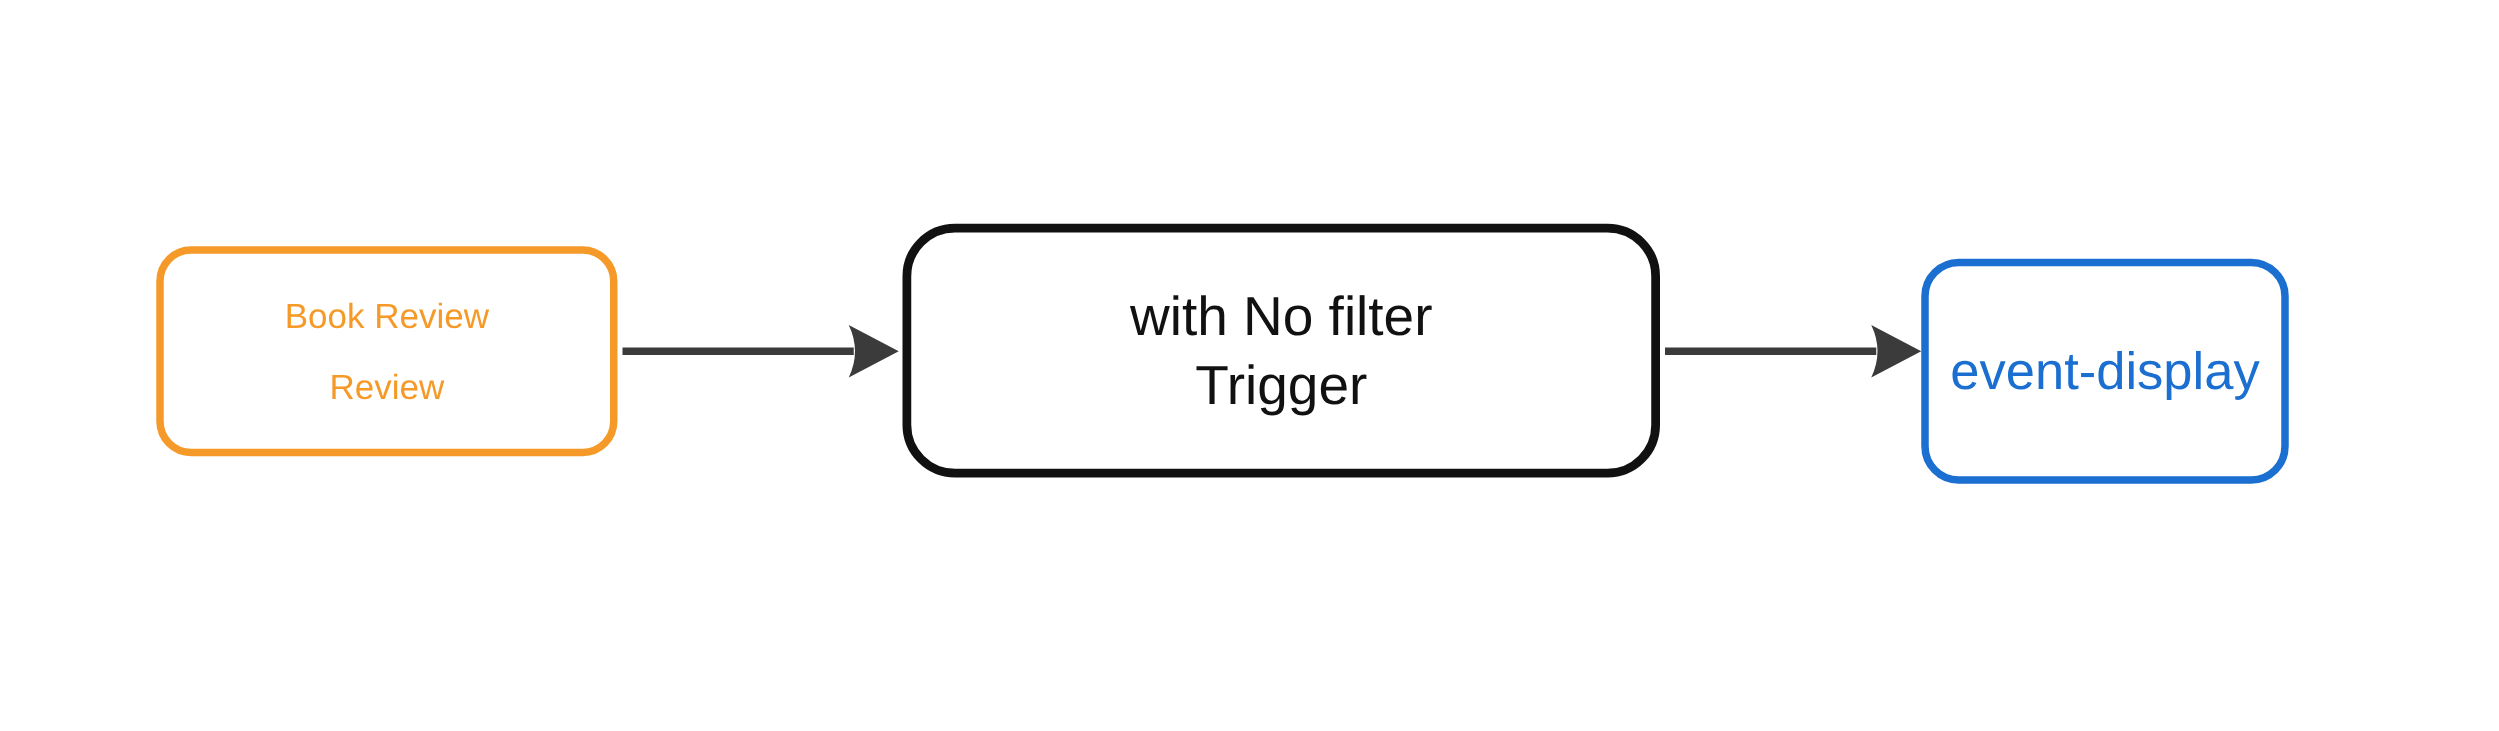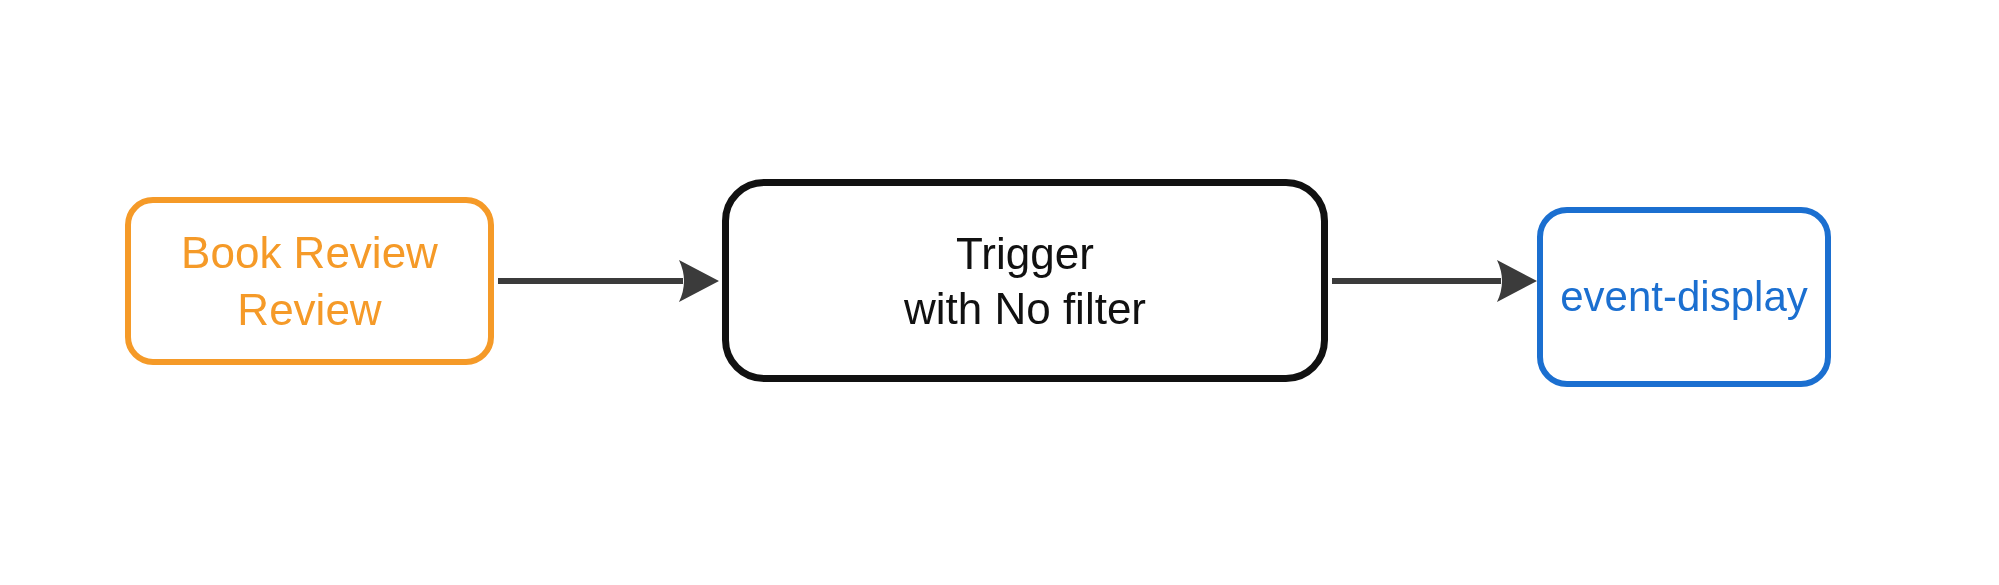--- a/index.html
+++ b/index.html
@@ -20,21 +20,21 @@
     color: var(--c, #000);
     display: flex;
     align-items: center;
     justify-content: center;
     text-align: center;
   }
   .node .label .line { display: block; }
   .node-broker {
     left: 125px; top: 197px; width: 369px; height: 168px;
     border-width: 6px; border-radius: 28px;
-    font-size: 44px; line-height: 57px;
+    font-size: 28px; line-height: 57px;
   }
   .node-trigger {
     left: 722px; top: 179px; width: 606px; height: 203px;
     border-width: 7px; border-radius: 42px;
     font-size: 44px; line-height: 55px;
   }
   .node-display {
     left: 1537px; top: 207px; width: 294px; height: 180px;
     border-width: 6px; border-radius: 30px;
     font-size: 42px; line-height: 50px;
@@ -57,22 +57,22 @@
     </div>
   </div>
 
   <svg class="edge edge-1" width="232" height="60" viewBox="0 0 232 60" style="--c: #3b3b3b;">
     <line class="shaft" x1="5" y1="30" x2="190" y2="30"></line>
     <path class="head" d="M226,30 L186,9 Q196,30 186,51 Z"></path>
   </svg>
 
   <div class="node node-trigger" style="--c: #111111;">
     <div class="label">
+      <span class="line">with No filter</span>
       <span class="line">Trigger</span>
-      <span class="line">with No filter</span>
     </div>
   </div>
 
   <svg class="edge edge-2" width="214" height="60" viewBox="0 0 214 60" style="--c: #3b3b3b;">
     <line class="shaft" x1="3" y1="30" x2="172" y2="30"></line>
     <path class="head" d="M208,30 L168,9 Q178,30 168,51 Z"></path>
   </svg>
 
   <div class="node node-display" style="--c: #1b6fd0;">
     <div class="label">

